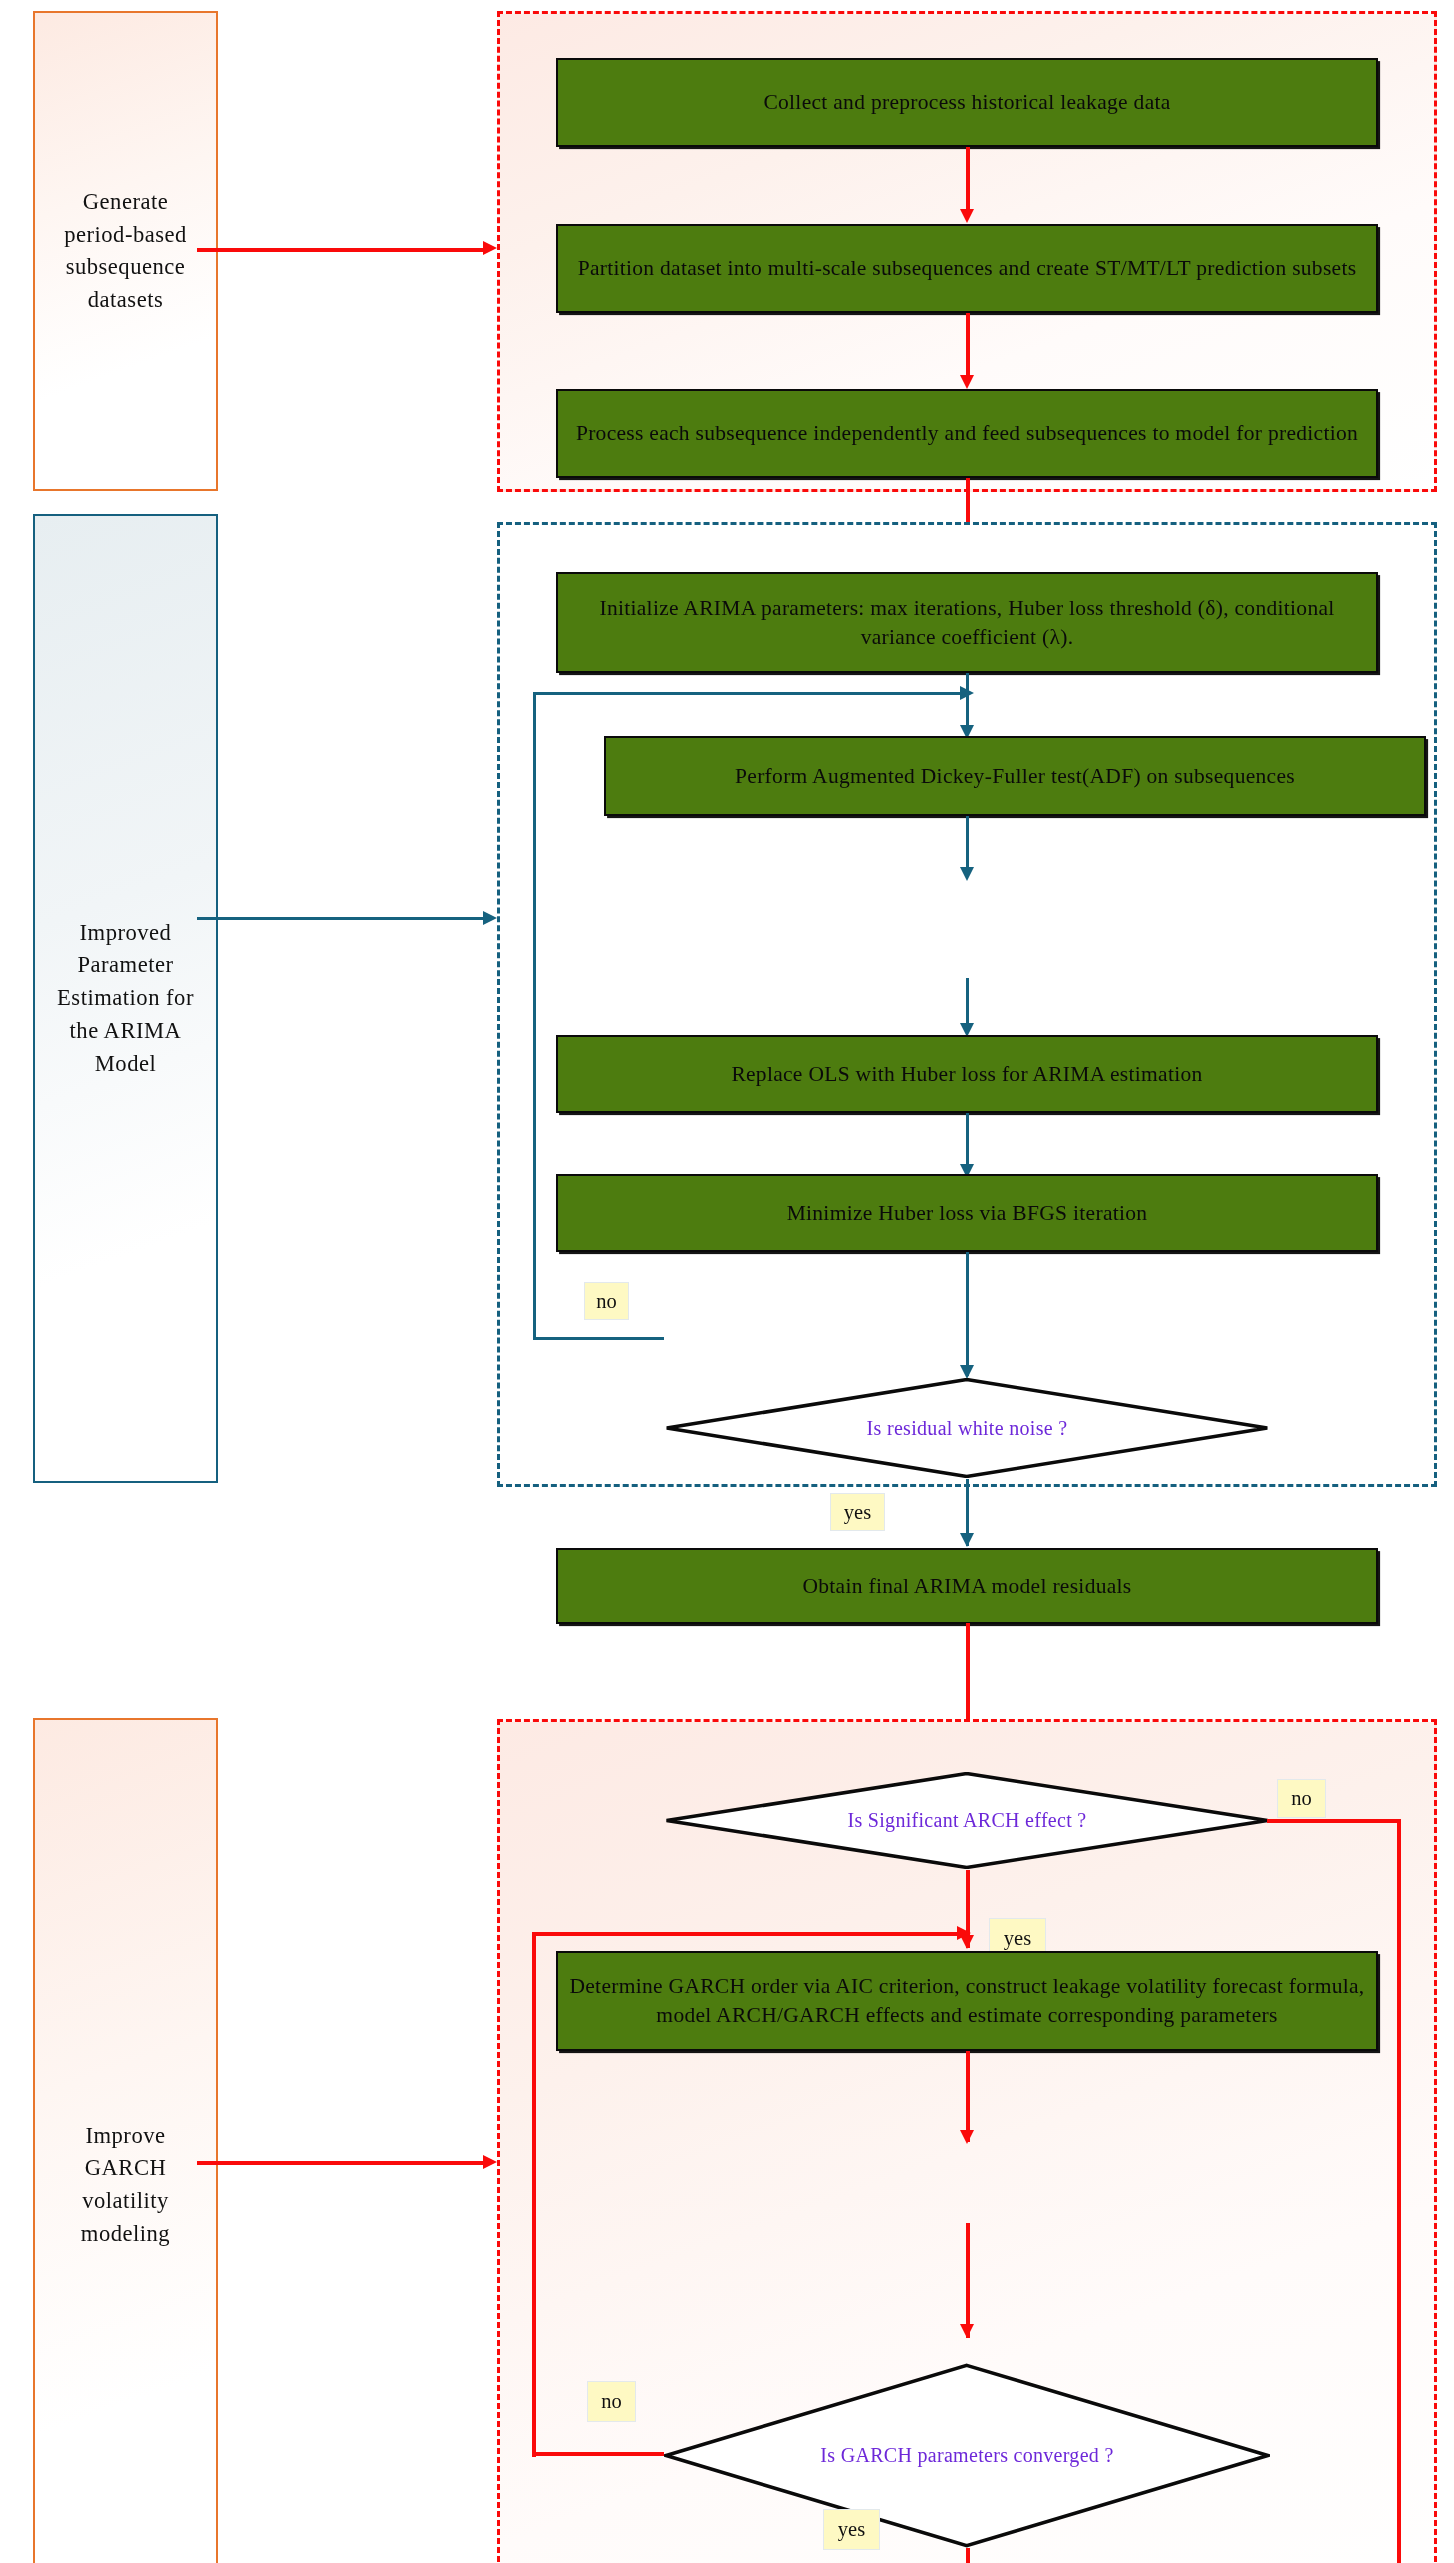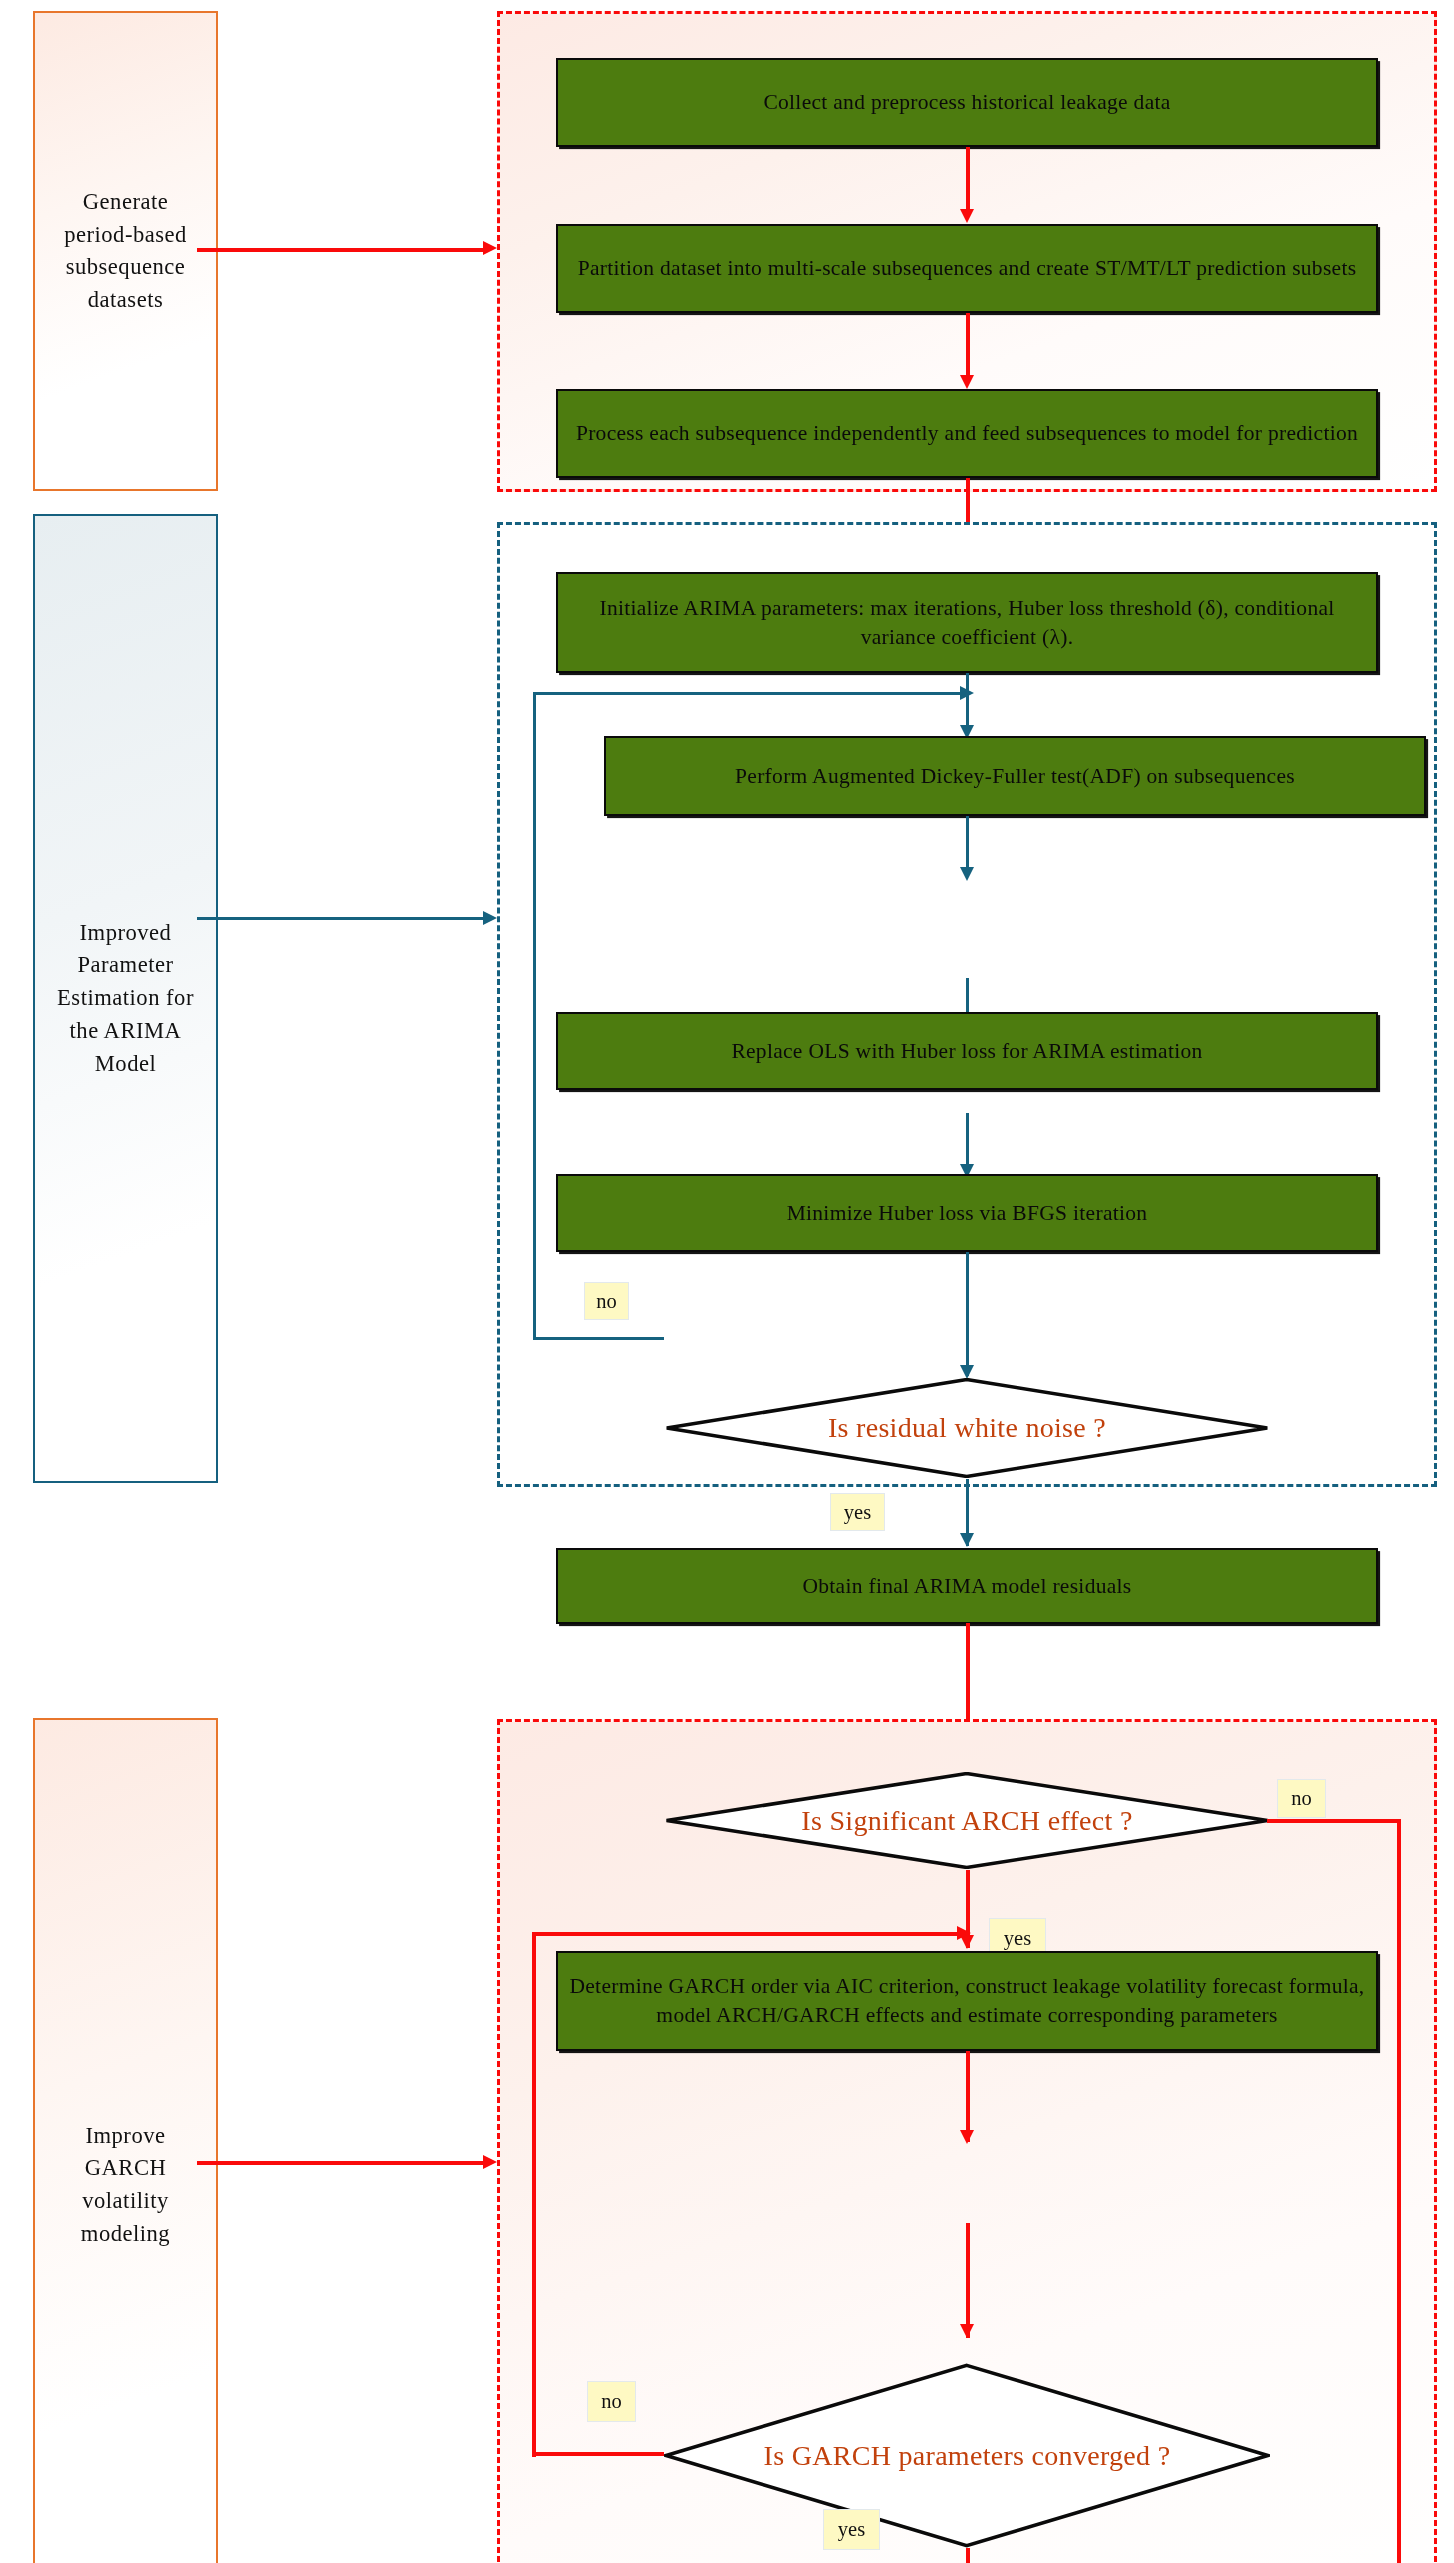--- a/index.html
+++ b/index.html
@@ -67,21 +67,21 @@
     box-shadow:2.6px 2.6px 0 -0.5px rgba(0,0,0,0.92);
   }
 
   
   .diamond-wrap{position:absolute;}
   .diamond-wrap svg{display:block;}
   .diamond-label{
     position:absolute;
     left:0;top:0;width:100%;height:100%;
     display:flex;align-items:center;justify-content:center;
-    font-size:28px;color:#c2410c;letter-spacing:0.3px;
+    font-size:20px;color:#6d28d9;letter-spacing:0.3px;
     pointer-events:none;
   }
 
   
   .tag{
     position:absolute;
     box-sizing:border-box;
     border:1px solid #e3e9ec;
     background:#fef9c3;
     display:flex;align-items:center;justify-content:center;
@@ -159,21 +159,21 @@
     <span>Perform Augmented Dickey-Fuller test(ADF) on subsequences</span>
   </div>
 
   <div class="ln blue abs" style="left:966px;top:816px;width:3.1px;height:60px;"></div>
   <div class="arrowhead ah-down-blue abs" style="left:960px;top:867px;"></div>
 
 
   <div class="ln blue abs" style="left:966px;top:978px;width:3.1px;height:55px;"></div>
   <div class="arrowhead ah-down-blue abs" style="left:960px;top:1023px;"></div>
 
-  <div class="pbox" style="left:556px;top:1012px;width:822px;height:78px;justify-content:center;">
+  <div class="pbox" style="left:556px;top:1035px;width:822px;height:78px;justify-content:center;">
     <span>Replace OLS with Huber loss for ARIMA estimation</span>
   </div>
 
   <div class="ln blue abs" style="left:966px;top:1113px;width:3.1px;height:60px;"></div>
   <div class="arrowhead ah-down-blue abs" style="left:960px;top:1164px;"></div>
 
   <div class="pbox" style="left:556px;top:1174px;width:822px;height:78px;">
     <span>Minimize Huber loss via BFGS iteration</span>
   </div>
 

